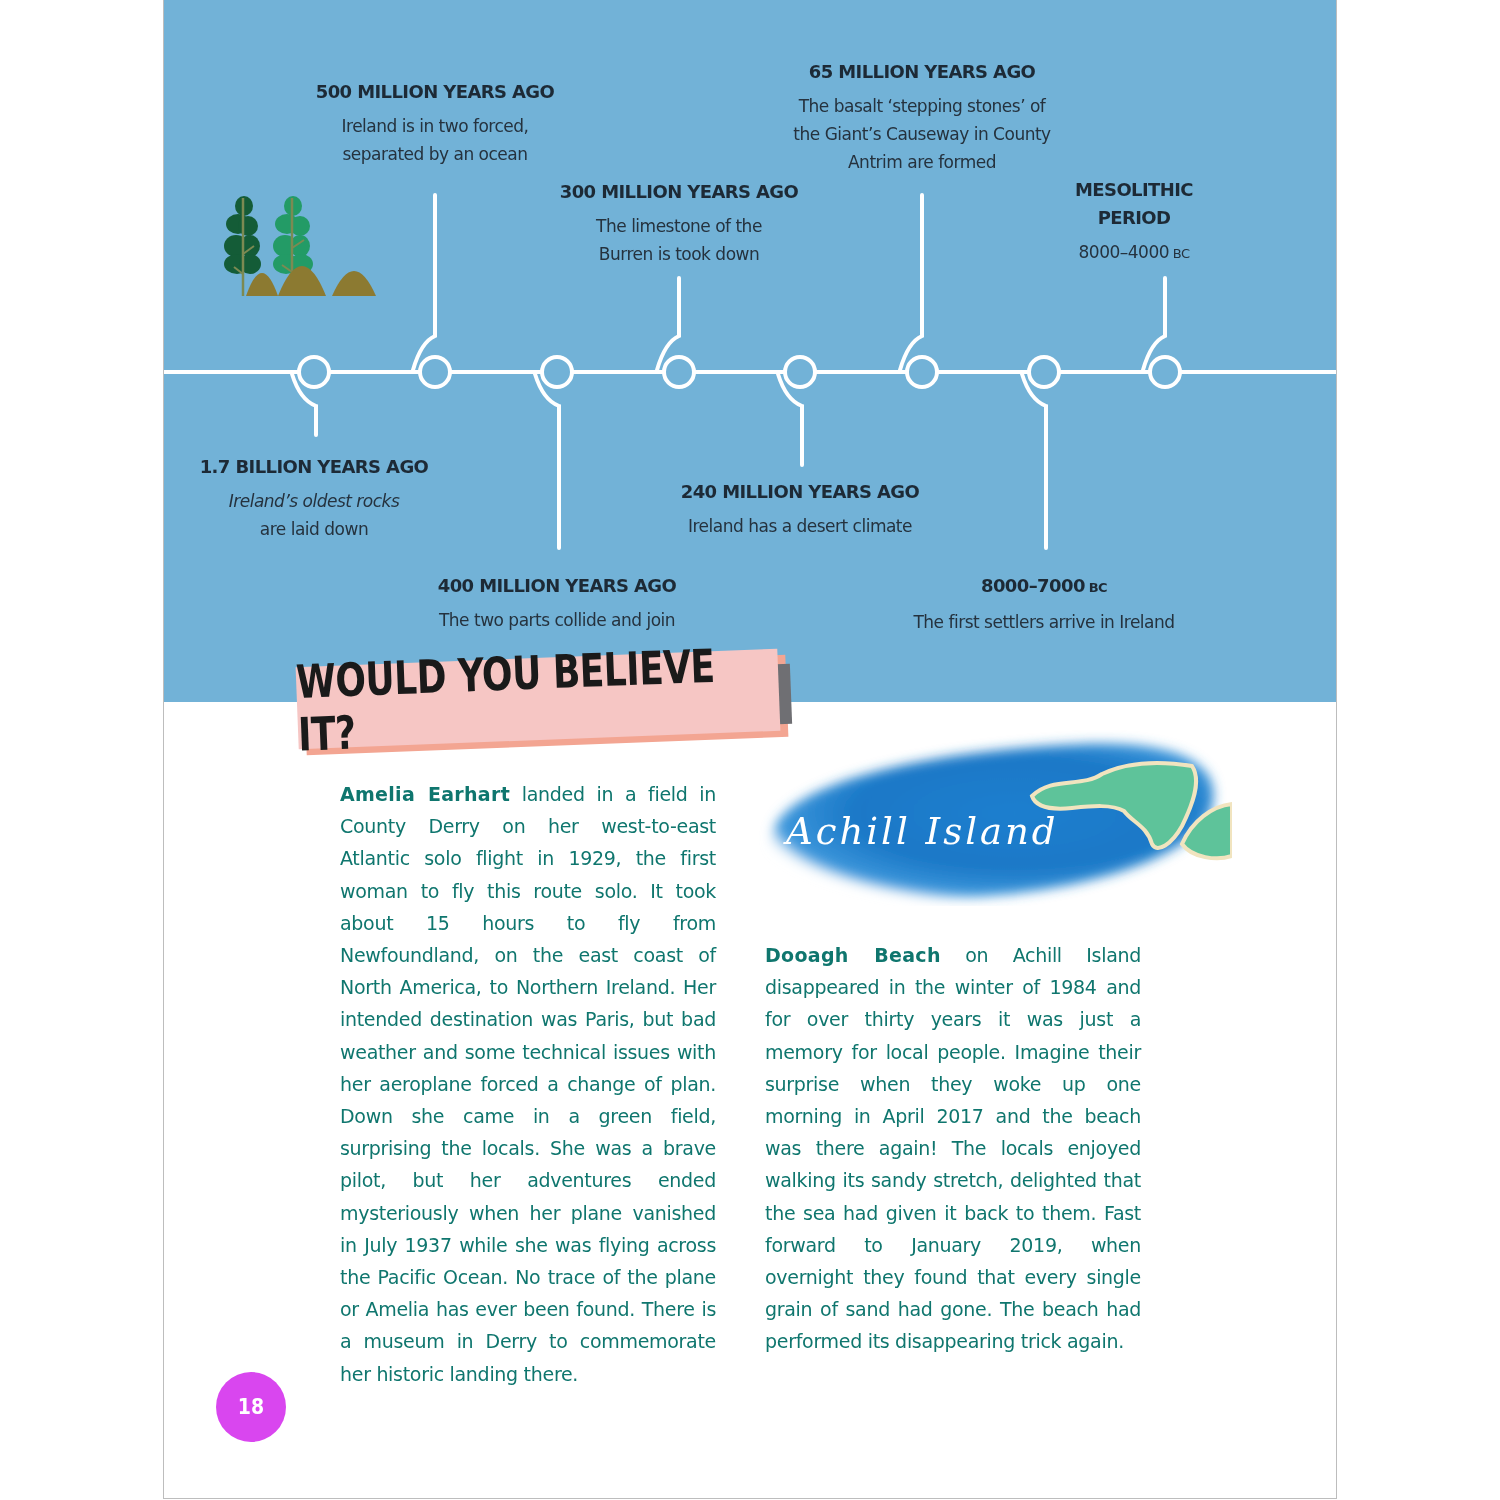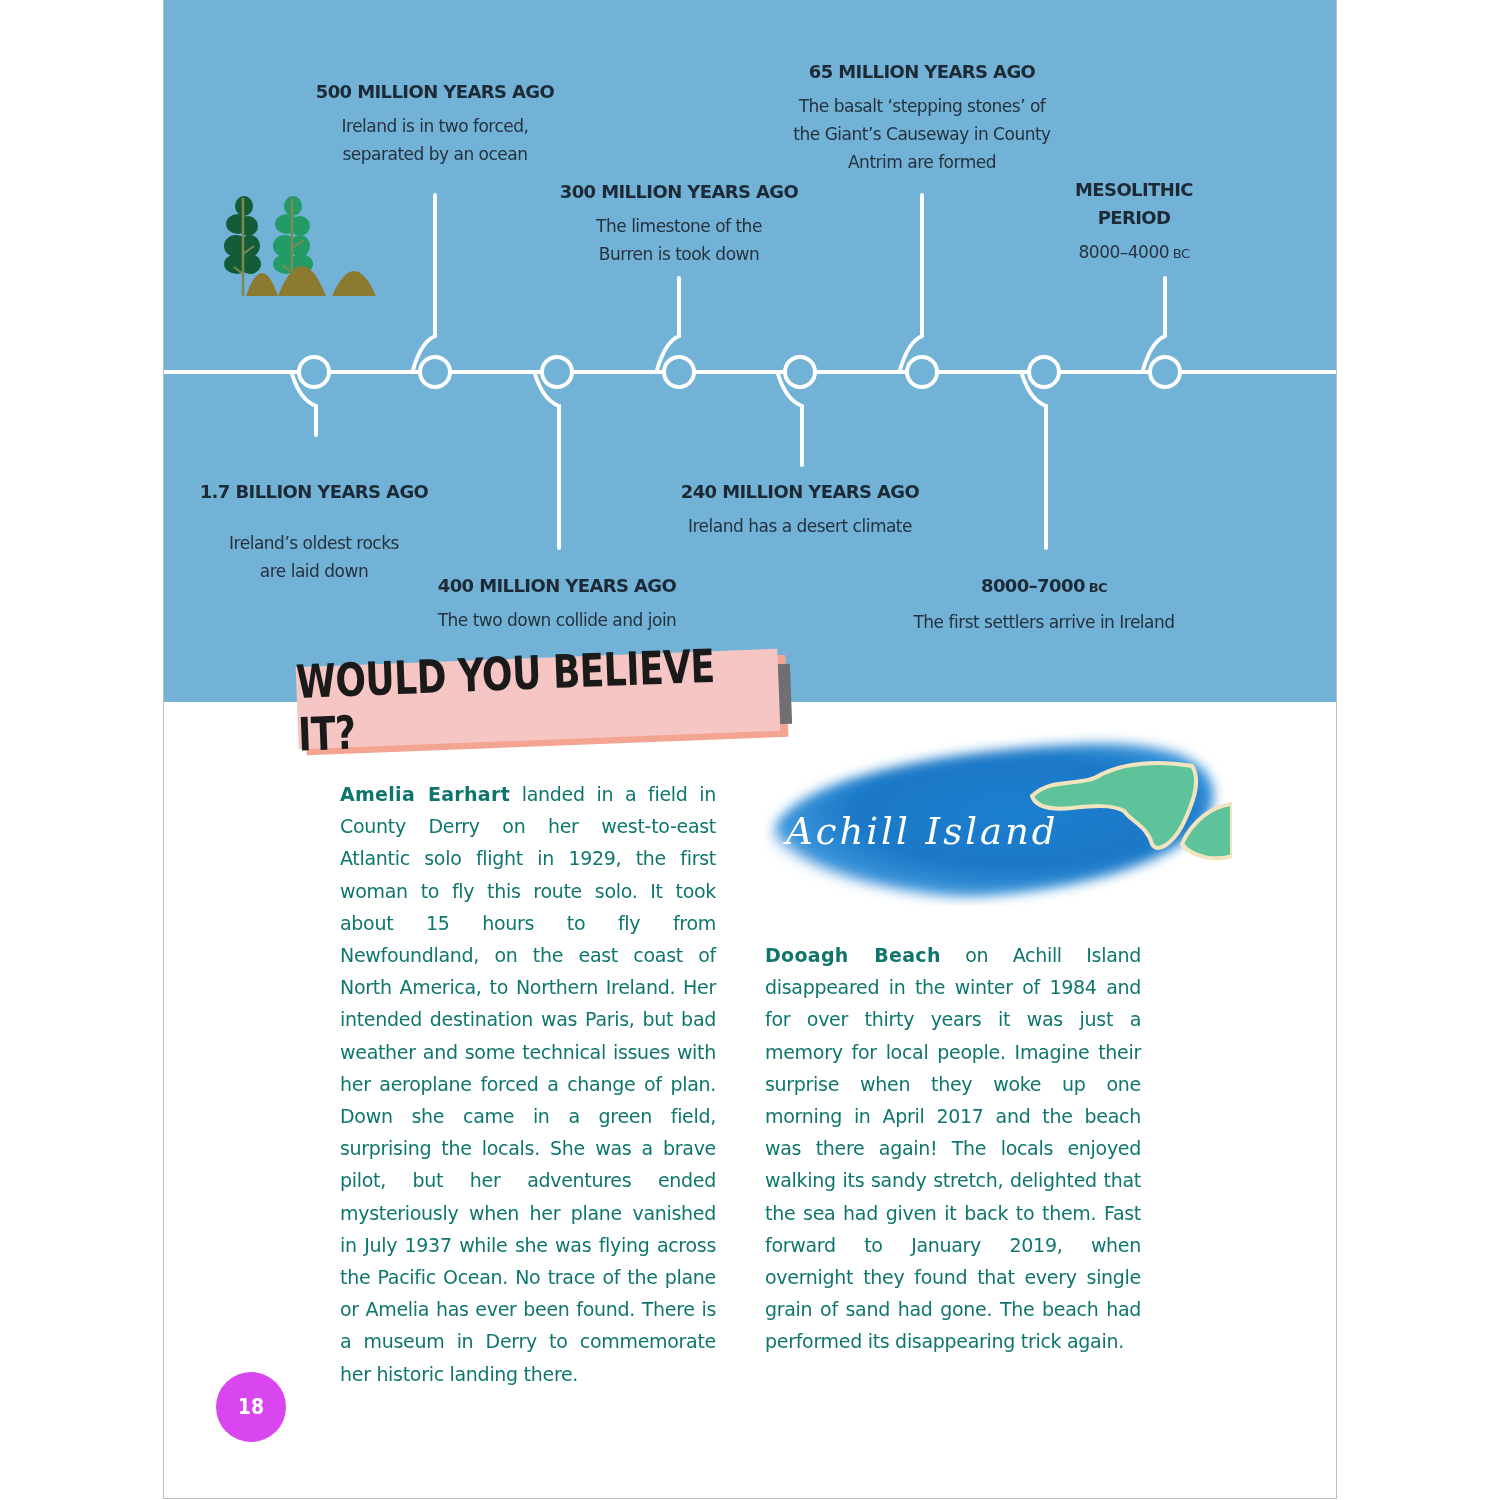--- a/index.html
+++ b/index.html
@@ -77,33 +77,33 @@
         <path d="M 614 374 Q 622 400 638 406 L 638 465" fill="none" stroke="#ffffff" stroke-width="4" stroke-linecap="round"></path>
         <circle cx="636" cy="372" r="15" fill="#72b2d7" stroke="#ffffff" stroke-width="4"></circle>
         <path d="M 736 370 Q 744 342 758 336 L 758 195" fill="none" stroke="#ffffff" stroke-width="4" stroke-linecap="round"></path>
         <circle cx="758" cy="372" r="15" fill="#72b2d7" stroke="#ffffff" stroke-width="4"></circle>
         <path d="M 858 374 Q 866 400 882 406 L 882 548" fill="none" stroke="#ffffff" stroke-width="4" stroke-linecap="round"></path>
         <circle cx="880" cy="372" r="15" fill="#72b2d7" stroke="#ffffff" stroke-width="4"></circle>
         <path d="M 979 370 Q 987 342 1001 336 L 1001 278" fill="none" stroke="#ffffff" stroke-width="4" stroke-linecap="round"></path>
         <circle cx="1001" cy="372" r="15" fill="#72b2d7" stroke="#ffffff" stroke-width="4"></circle>
       </svg>
     <div id="tl-events">
-        <div class="event" style="left: 150px; top: 478px;">
+        <div class="event" style="left: 150px; top: 453px;">
           <div class="ev-title"><span>1.7 BILLION YEARS AGO</span></div>
-          <div class="ev-desc" style="margin-top: 23px;">Ireland’s oldest rocks</div>
+          <div class="ev-desc" style="margin-top: 6px; font-style: italic;">Ireland’s oldest rocks</div>
           <div class="ev-desc">are laid down</div>
         </div>
         <div class="event" style="left: 271px; top: 78px;">
           <div class="ev-title"><span>500 MILLION YEARS AGO</span></div>
           <div class="ev-desc" style="margin-top: 6px;">Ireland is in two forced,</div>
           <div class="ev-desc">separated by an ocean</div>
         </div>
         <div class="event" style="left: 393px; top: 572px;">
           <div class="ev-title"><span>400 MILLION YEARS AGO</span></div>
-          <div class="ev-desc" style="margin-top: 6px;">The two down collide and join</div>
+          <div class="ev-desc" style="margin-top: 6px;">The two parts collide and join</div>
         </div>
         <div class="event" style="left: 515px; top: 178px;">
           <div class="ev-title"><span>300 MILLION YEARS AGO</span></div>
           <div class="ev-desc" style="margin-top: 6px;">The limestone of the</div>
           <div class="ev-desc">Burren is took down</div>
         </div>
         <div class="event" style="left: 636px; top: 478px;">
           <div class="ev-title"><span>240 MILLION YEARS AGO</span></div>
           <div class="ev-desc" style="margin-top: 6px;">Ireland has a desert climate</div>
         </div>

